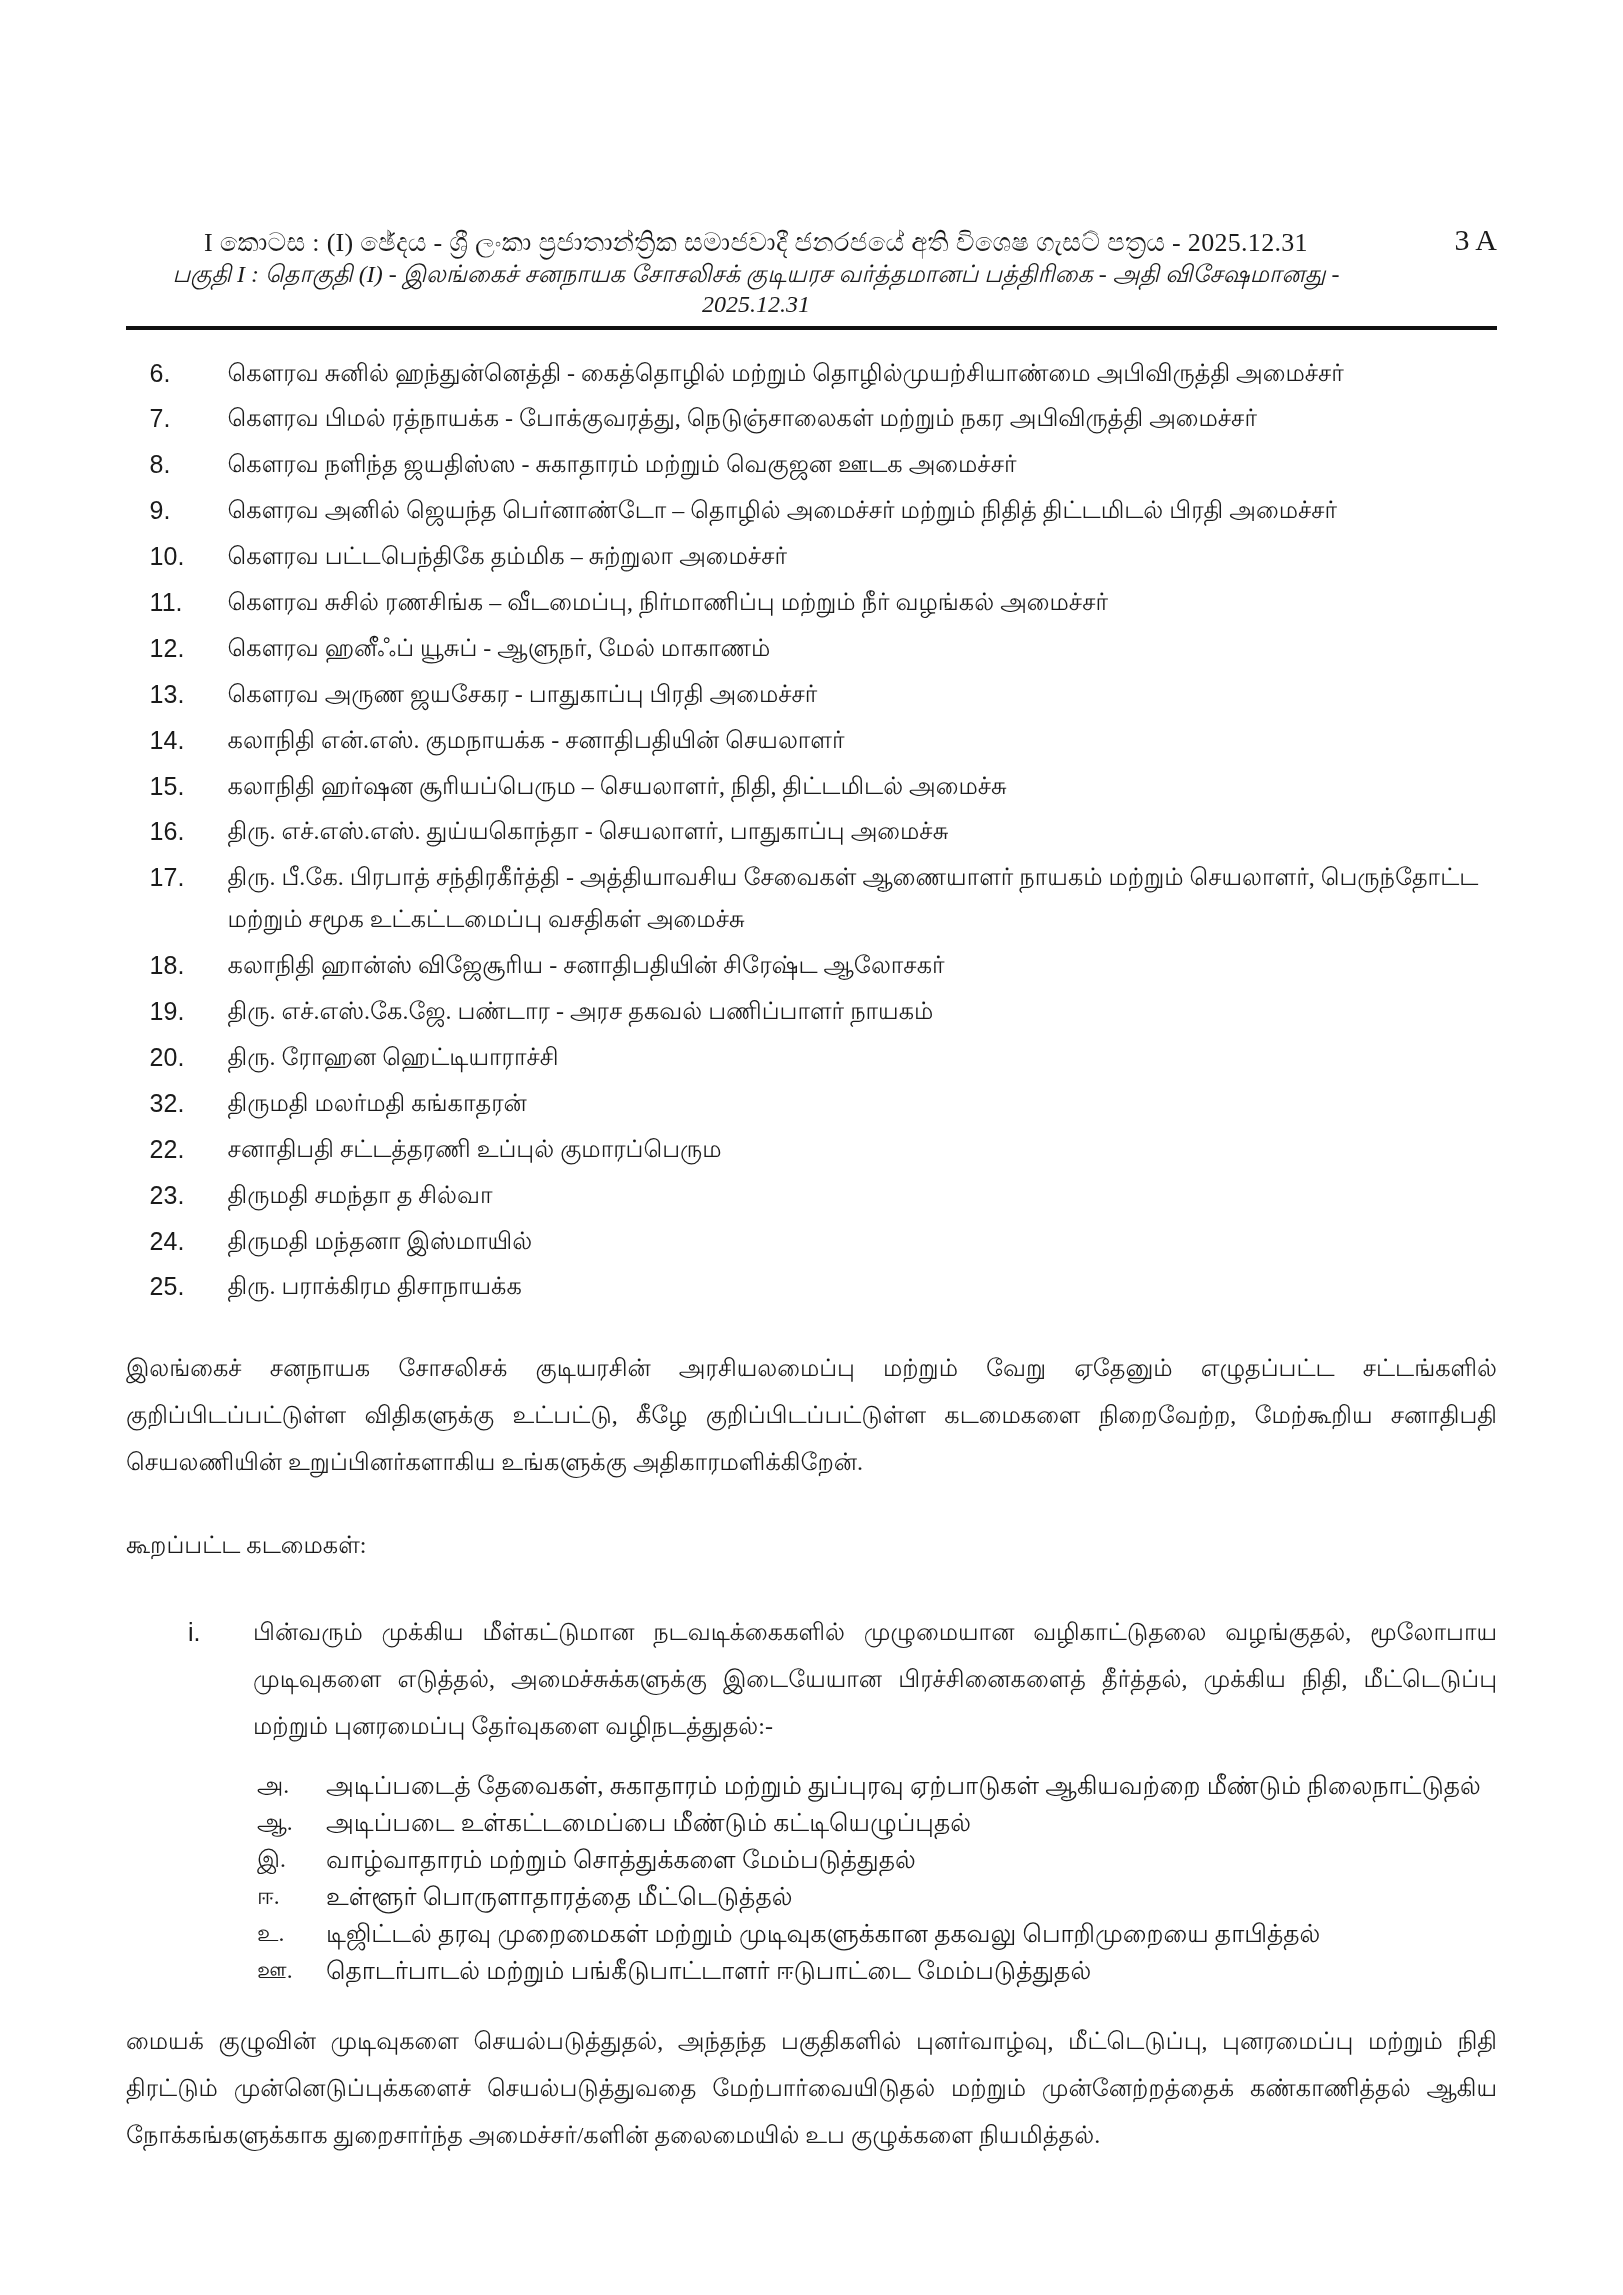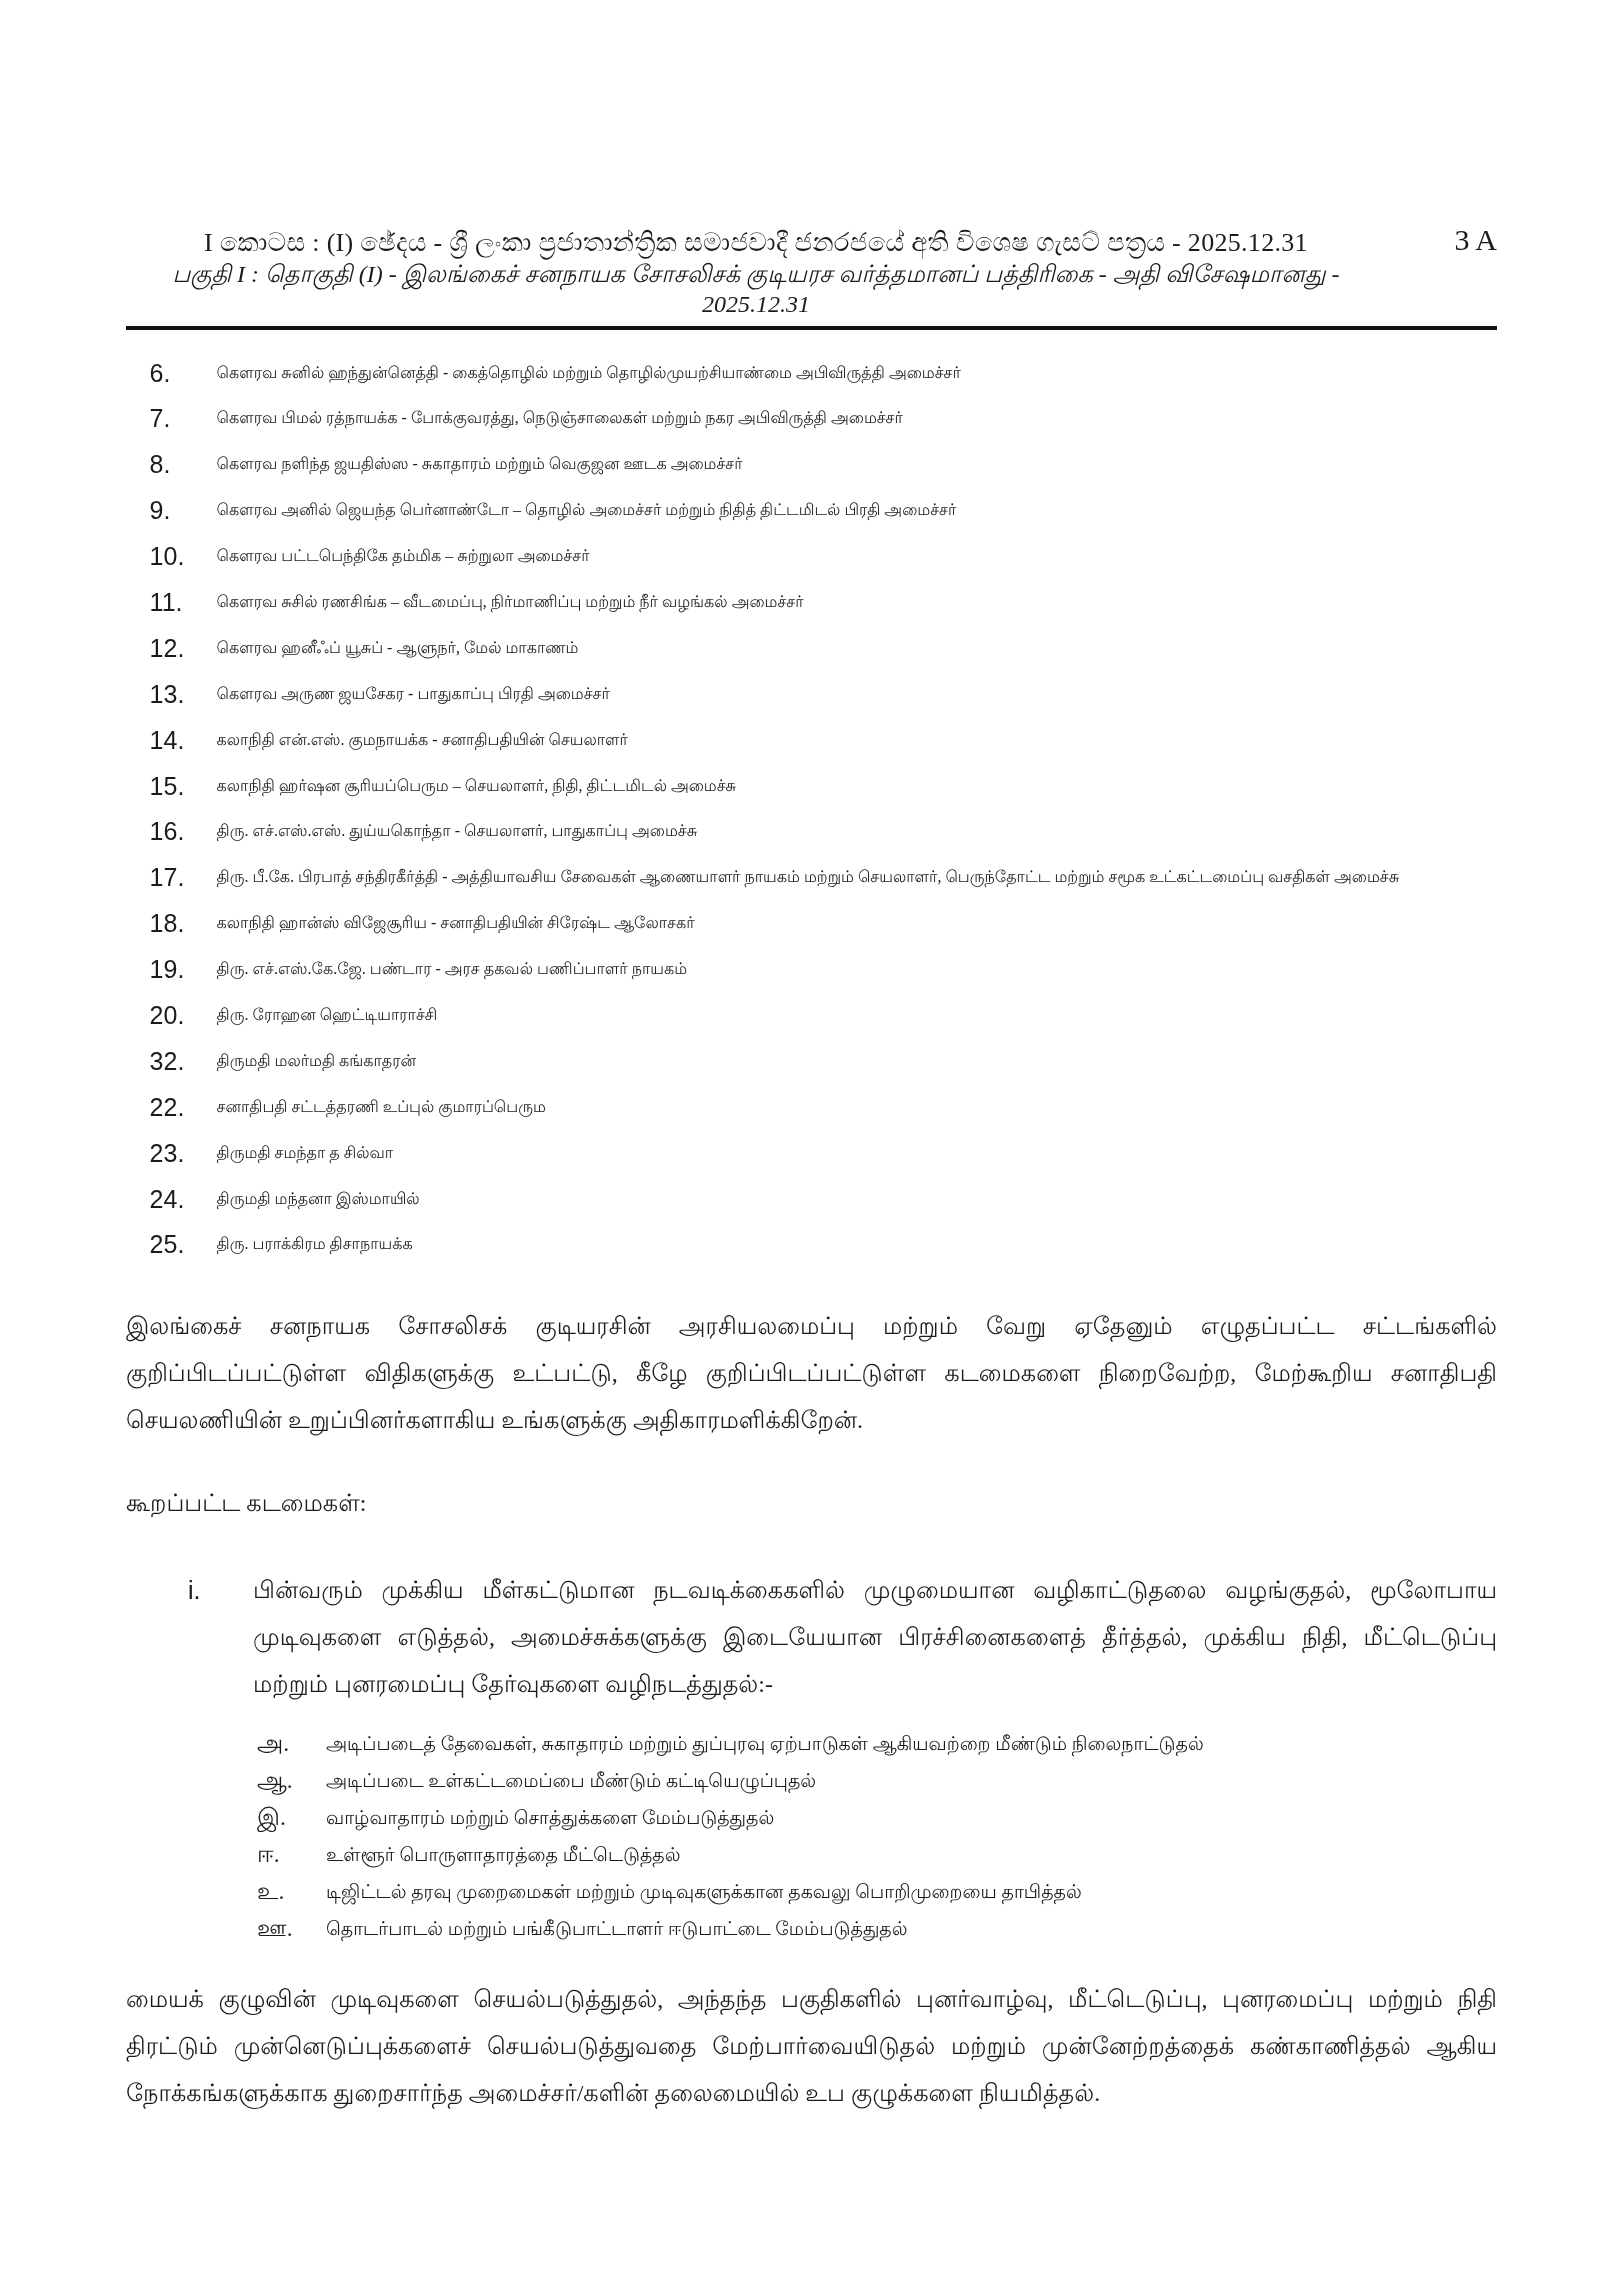--- a/index.html
+++ b/index.html
@@ -36,21 +36,21 @@
   }
   
   .appointees { margin-top:22px; }
   .row { display:flex; margin-bottom:3.9px; }
   .row .no {
     flex:none; width:67px; padding-left:23.6px; box-sizing:content-box;
     font-size:25px; line-height:42px;
     font-family:"Liberation Sans", sans-serif;
   }
   .row .txt {
-    flex:1; font-size:16px; line-height:42px;
+    flex:1; font-size:24px; line-height:42px;margin-left:11px;
   }
   
   .auth-para {
     margin-top:38px;
     font-size:24px; line-height:47px;
     text-align:justify;
   }
   .duties-heading {
     margin-top:43px;
     font-size:24px; line-height:33px;
@@ -66,21 +66,21 @@
     flex:1; font-size:24px; line-height:47px;
     text-align:justify;
   }
   .sublist { margin:17px 0 29px 0; }
   .subrow { display:flex; }
   .subrow .no {
     flex:none; width:69px; padding-left:131px; box-sizing:content-box;
     font-size:23.6px; line-height:37px;
   }
   .subrow .txt {
-    flex:1; font-size:19px; line-height:37px;
+    flex:1; font-size:25px; line-height:37px;
   }
 </style>
 </head>
 <body>
 
 <div class="page">
 
   <div class="gz-header">
     <div class="page-no">3 A</div>
     <div class="centered">

